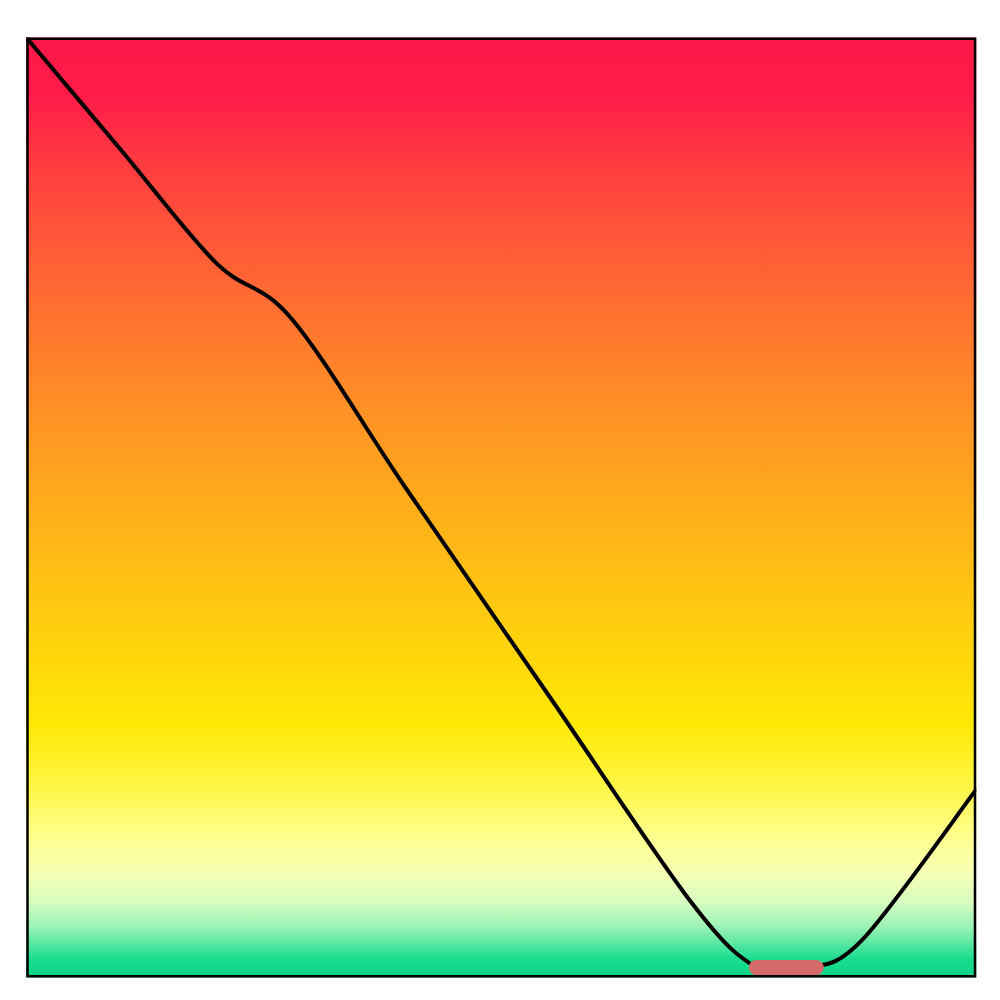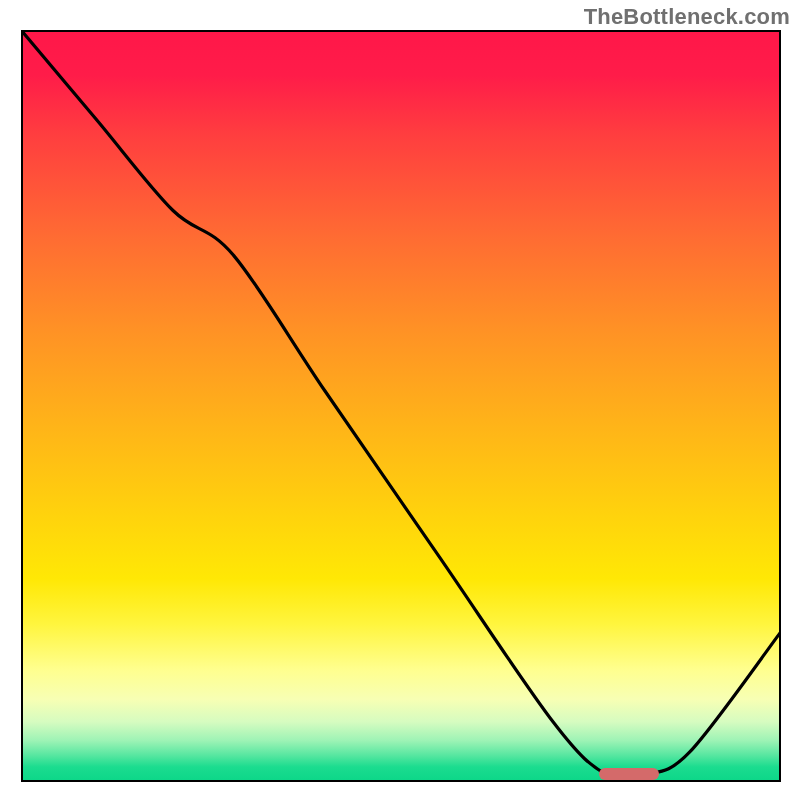--- a/index.html
+++ b/index.html
@@ -74,21 +74,20 @@
     height: 12px;
     border-radius: 6px;
     background: #d46a6a;
   }
 </style>
 </head>
 <body>
 
 <div class="stage">
 
-  <div class="watermark">TheBottleneck.com</div>
 
   <div class="plot">
     <div class="gradient"></div>
 
     <svg class="overlay" viewBox="0 0 760 752" preserveAspectRatio="none">
       <path id="curve-path" fill="none" stroke="#000000" stroke-width="3.2" stroke-linejoin="round" stroke-linecap="round" d="M 0.0 0.0 C 12.7 15.0 50.7 60.2 76.0 90.2 C 101.3 120.3 129.2 157.9 152.0 180.5 C 174.8 203.0 187.5 195.5 212.8 225.6 C 238.1 255.7 269.8 310.8 304.0 361.0 C 338.2 411.1 380.0 471.3 418.0 526.4 C 456.0 581.5 504.1 655.5 532.0 691.8 C 559.9 728.2 570.0 735.7 585.2 744.5 C 600.4 753.3 609.3 748.2 623.2 744.5 C 637.1 740.7 646.0 745.7 668.8 721.9 C 691.6 698.1 744.8 621.7 760.0 601.6 "></path>
     </svg>
 
     <div class="marker" id="marker" style="left: 577.6px; width: 60.8px; top: 738.48px; background: rgb(212, 106, 106);"></div>
 

